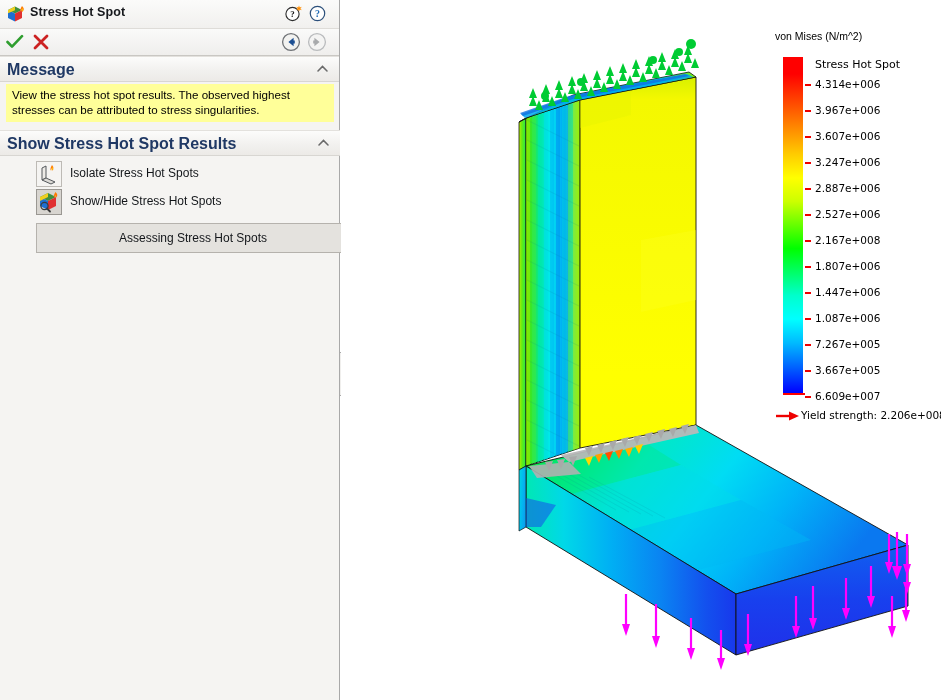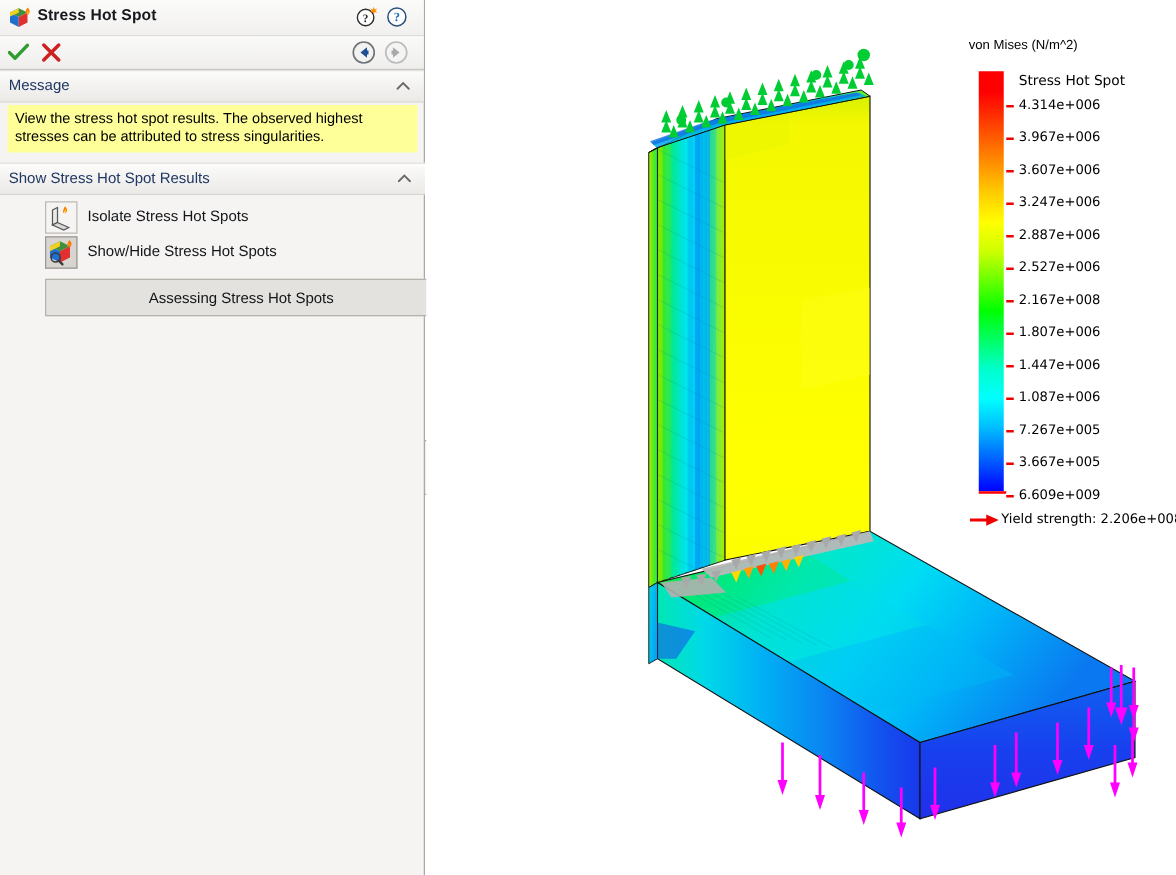--- a/index.html
+++ b/index.html
@@ -86,22 +86,22 @@
     position: relative;
     height: 24px;
     background: linear-gradient(to bottom, #fcfcfb 0%, #f2f1ef 55%, #eceae7 100%);
     border-top: 1px solid #e3e1dd;
     border-bottom: 1px solid #d8d6d2;
     cursor: pointer;
   }
   .section-header .sh-label {
     position: absolute;
     left: 7px; top: 4px;
-    font-size: 12px;
-    font-weight: normal;
+    font-size: 16px;
+    font-weight: bold;
     color: #1f3864;
   }
   .chev {
     position: absolute;
     right: 11px; top: 8px;
     width: 11px; height: 7px;
   }
 
   #message-box {
     position: absolute;
@@ -660,21 +660,21 @@
       <div class="tick-label" style="top:230px;">1.807e+006</div>
       <div class="tick-mark" style="top:262px;"></div>
       <div class="tick-label" style="top:256px;">1.447e+006</div>
       <div class="tick-mark" style="top:288px;"></div>
       <div class="tick-label" style="top:282px;">1.087e+006</div>
       <div class="tick-mark" style="top:314px;"></div>
       <div class="tick-label" style="top:308px;">7.267e+005</div>
       <div class="tick-mark" style="top:340px;"></div>
       <div class="tick-label" style="top:334px;">3.667e+005</div>
       <div class="tick-mark" style="top:366px;"></div>
-      <div class="tick-label" style="top:360px;">6.609e+009</div>
+      <div class="tick-label" style="top:360px;">6.609e+007</div>
 
       <div id="yield-row">
         <svg id="yield-arrow" viewBox="0 0 24 10">
           <path d="M0 5 L15 5" stroke="#ee0000" stroke-width="2.4"></path>
           <polygon points="13,0.5 23,5 13,9.5" fill="#ee0000"></polygon>
         </svg>
         <div id="yield-text">Yield strength: 2.206e+008</div>
       </div>
     </div>
 

